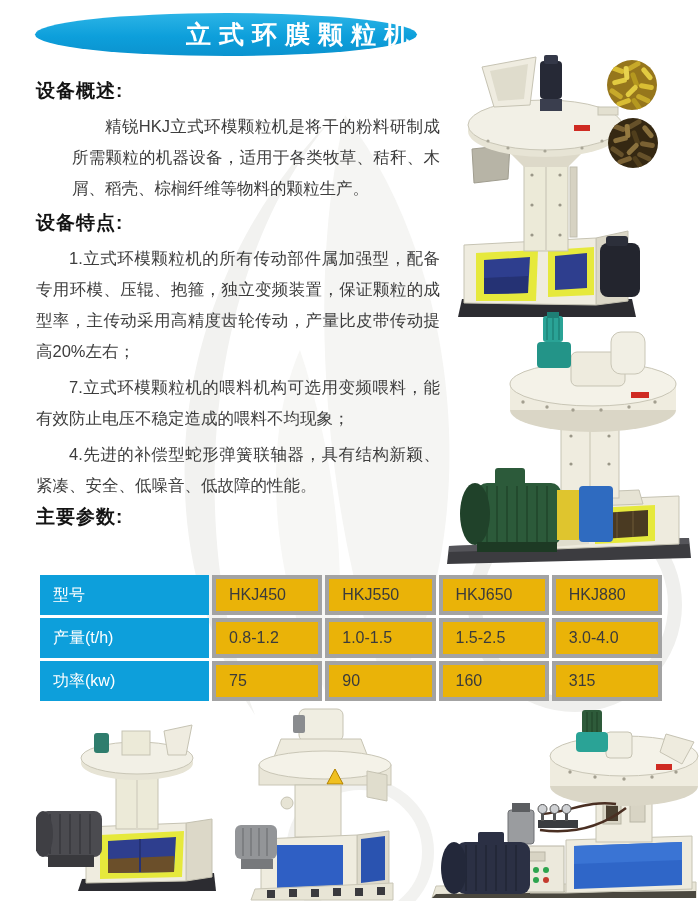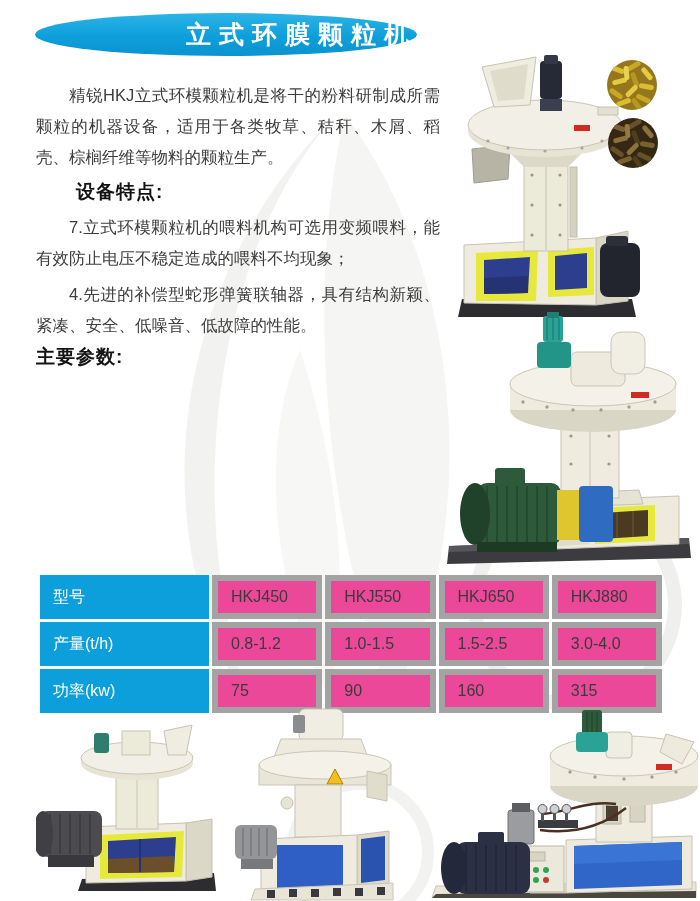--- a/index.html
+++ b/index.html
@@ -11,31 +11,31 @@
 
   
   .banner{left:35px;top:13px;width:382px;height:43px;border-radius:50%;
           background:linear-gradient(180deg,#2cb4e6 0%,#0d9fdb 55%,#0b93cf 100%);
           display:flex;align-items:center;justify-content:flex-end;
           color:#fff;font-size:25px;font-weight:bold;letter-spacing:8px;text-indent:8px;}
 
   
   .text-col{left:36px;top:80px;width:404px;}
   .sec-h{font-size:19px;line-height:22px;font-weight:bold;color:#141414;margin:0 0 9px 0;letter-spacing:1px;}
-  .sec-h.mt{margin-top:8px;margin-left:40px;}
+  .sec-h.mt{margin-top:8px;}
   .para{font-size:16.5px;line-height:31px;text-align:justify;text-indent:2em;
         margin:0 0 5px 0;color:#3d3d3d;}
-  .para.ov{margin-bottom:8px;}
+  .para.ov{margin-bottom:8px;margin-left:36px;}
 
   
   .tbl-wrap{left:37px;top:572px;width:628px;}
   table.params{border-collapse:separate;border-spacing:3px;width:628px;table-layout:fixed;}
   table.params td{height:30px;font-size:16px;vertical-align:middle;}
   td.lbl{width:155px;background:#0d9fdb;color:#fff;padding-left:13px;}
-  td.val{background:#ec4899;border:6px solid #a3a3a3;color:#3b3b3b;padding-left:13px;}
+  td.val{background:#eab308;border:4px solid #a3a3a3;color:#3b3b3b;padding-left:13px;}
 
   svg{display:block;}
 </style>
 </head>
 <body>
 
 <div class="page">
 
   <svg class="watermark" viewBox="0 0 700 901">
     <path d="M340,110 C210,250 180,520 255,715 C150,560 150,300 340,110 Z" fill="#f2f2f0"></path>
@@ -43,23 +43,25 @@
     <path d="M300,350 C340,470 350,600 330,700 C270,590 260,440 300,350 Z" fill="#f7f7f5"></path>
     <circle cx="575" cy="605" r="100" fill="none" stroke="#efefed" stroke-width="14"></circle>
     <circle cx="360" cy="852" r="68" fill="none" stroke="#f2f2f0" stroke-width="12"></circle>
   </svg>
 
   <div class="abs banner">
     <span>立式环膜颗粒机</span>
   </div>
 
   <div class="abs text-col">
+    <h2 class="sec-h">设备概述:</h2>
     <p class="para ov">精锐HKJ立式环模颗粒机是将干的粉料研制成所需颗粒的机器设备，适用于各类牧草、秸秆、木屑、稻壳、棕榈纤维等物料的颗粒生产。</p>
 
     <h2 class="sec-h mt">设备特点:</h2>
+    <p class="para">1.立式环模颗粒机的所有传动部件属加强型，配备专用环模、压辊、抱箍，独立变频装置，保证颗粒的成型率，主传动采用高精度齿轮传动，产量比皮带传动提高20%左右；</p>
     <p class="para">7.立式环模颗粒机的喂料机构可选用变频喂料，能有效防止电压不稳定造成的喂料不均现象；</p>
     <p class="para">4.先进的补偿型蛇形弹簧联轴器，具有结构新颖、紧凑、安全、低噪音、低故障的性能。</p>
 
     <h2 class="sec-h" style="margin-top:4px;">主要参数:</h2>
   </div>
 
   <div class="abs tbl-wrap">
     <table class="params">
       <tbody>
         <tr>

